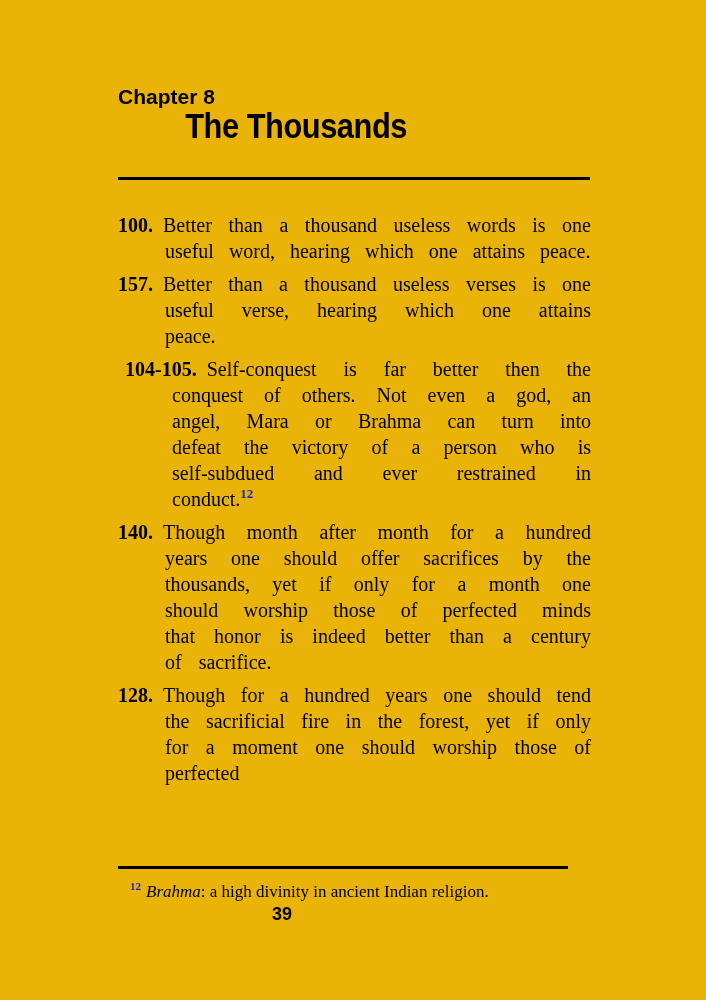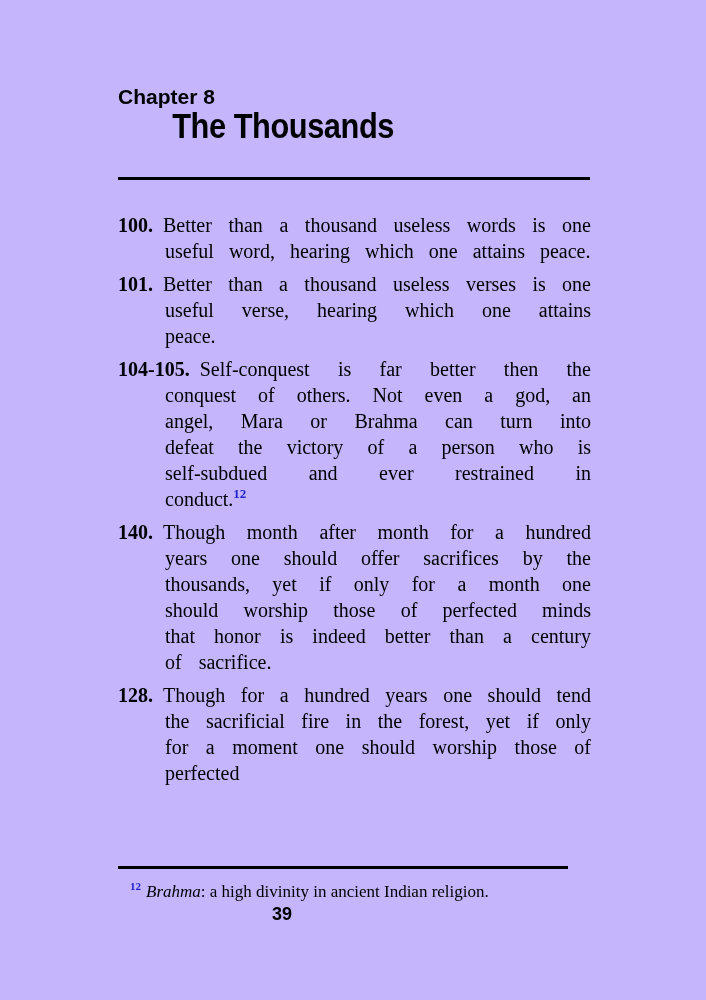--- a/index.html
+++ b/index.html
@@ -4,38 +4,38 @@
 <style>
   html, body {
     margin: 0;
     padding: 0;
     background: #ffffff;
   }
   .page {
     position: relative;
     width: 706px;
     height: 1000px;
-    background: #c4b5fd;
+    background: #eab308;
     overflow: hidden;
     font-family: "Liberation Serif", serif;
     color: #000000;
   }
   .chapter-label {
     position: absolute;
     left: 118px;
     top: 85px;
     font-family: "Liberation Sans", sans-serif;
     font-weight: bold;
     font-size: 21px;
     line-height: 24px;
     white-space: nowrap;
   }
   .title-row {
     position: absolute;
-    left: 0;
+    left: 13px;
     top: 106px;
     width: 566px;
     text-align: center;
   }
   .title {
     display: inline-block;
     font-family: "Liberation Sans", sans-serif;
     font-weight: bold;
     font-size: 35px;
     line-height: 40px;
@@ -65,21 +65,21 @@
     text-align: justify;
     word-spacing: 10px;
     padding-left: 47px;
     text-indent: -47px;
   }
   .verse .vnum {
     font-weight: bold;
     margin-right: 10px;
     word-spacing: normal;
   }
-  .verse.v104 { word-spacing: 14px; }
+  .verse.v104 { word-spacing: 14px; margin-left: 7px; }
   .verse.v106 { word-spacing: 12px; }
   .verse.v107 { word-spacing: 9px; text-align-last: justify; }
   .fnref {
     font-weight: bold;
     font-size: 13px;
     line-height: 0;
     vertical-align: super;
     text-decoration: none;
     word-spacing: normal;
   }
@@ -126,21 +126,21 @@
   <div class="title-row">
     <h1 class="title" style="margin:0;">The Thousands</h1>
   </div>
 
   <div class="header-rule"></div>
 
   <main class="verses">
 
     <p class="verse"><span class="vnum">100.</span><span>Better than a thousand useless words is one use­ful word, hearing which one attains peace.</span></p>
 
-    <p class="verse"><span class="vnum">101.</span><span>Better than a thousand useless verses is one use­ful verse, hearing which one attains peace.</span></p>
+    <p class="verse"><span class="vnum">157.</span><span>Better than a thousand useless verses is one use­ful verse, hearing which one attains peace.</span></p>
 
 
 
     <p class="verse v104"><span class="vnum">104-105.</span><span>Self-conquest is far better then the conquest of others. Not even a god, an angel, Mara or Brahma can turn into defeat the victory of a per­son who is self-subdued and ever restrained in conduct.</span><sup class="fnref" style="color: rgb(34, 34, 204);">12</sup></p>
 
     <p class="verse v106"><span class="vnum">140.</span><span>Though month after month for a hundred years one should offer sacrifices by the thousands, yet if only for a month one should worship those of perfected minds that honor is indeed better than a century of sacrifice.</span></p>
 
     <p class="verse v107"><span class="vnum">128.</span><span>Though for a hundred years one should tend the sacrificial fire in the forest, yet if only for a mo­ment one should worship those of perfected</span></p>
 
   </main>

